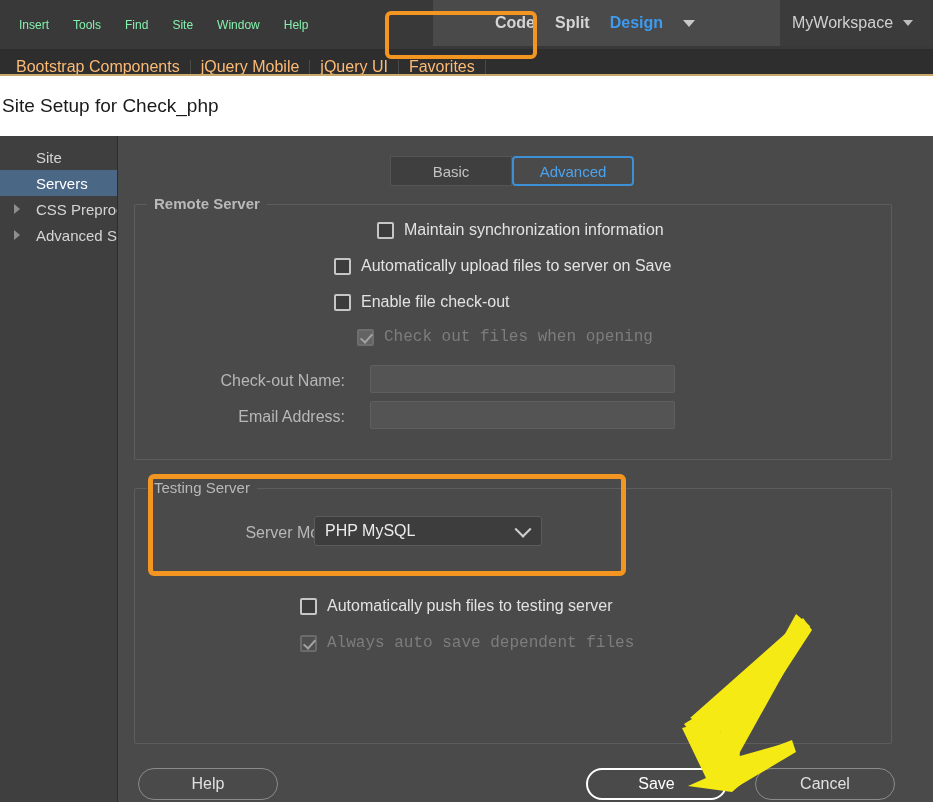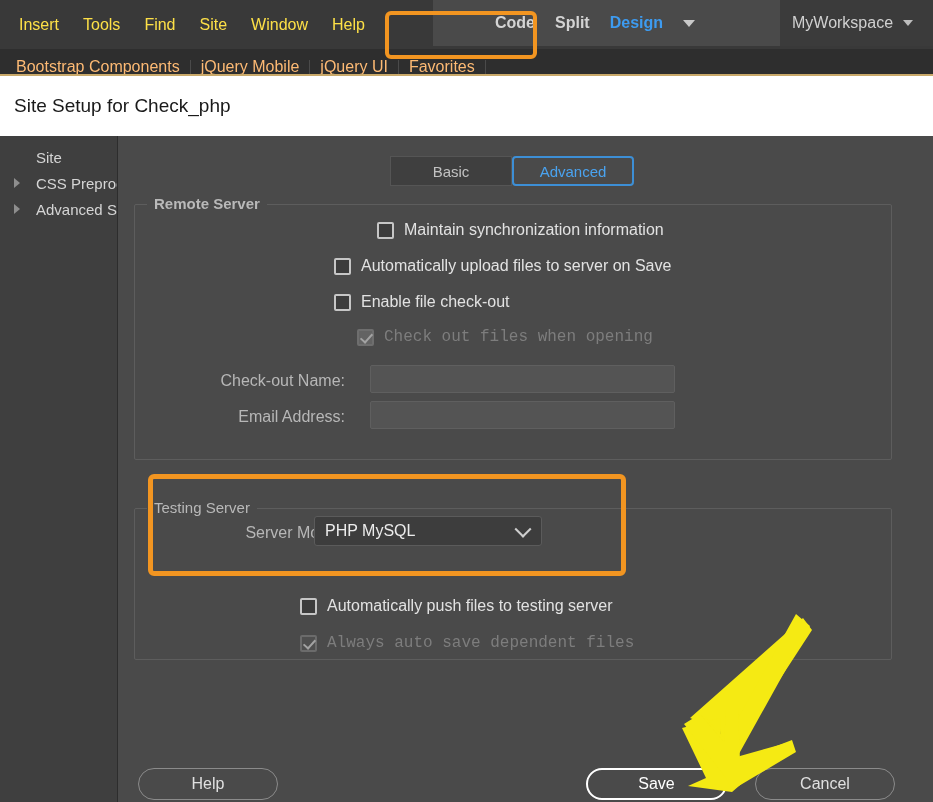--- a/index.html
+++ b/index.html
@@ -15,21 +15,21 @@
   
   .app-menubar {
     position: absolute; left: 0; top: 0; width: 933px; height: 49px;
     background: #393939;
   }
   .menu-items {
     position: absolute; left: 8px; top: 8px; height: 33px;
     display: flex; align-items: center; gap: 2px;
   }
   .menu-item {
-    color: #fde047; font-size: 16px; padding: 4px 11px; white-space: nowrap;
+    color: #86efac; font-size: 12px; padding: 4px 11px; white-space: nowrap;
   }
 
   .view-switch-panel {
     position: absolute; left: 433px; top: 0; width: 347px; height: 46px;
     background: #4a4a4a;
     display: flex; align-items: center; gap: 20px;
     padding-left: 62px;
   }
   .view-btn { color: #d4d4d4; font-size: 16px; font-weight: bold; }
   .view-btn.active { color: #3d9bf0; }
@@ -71,21 +71,21 @@
   }
   .bgp-line { position: absolute; left: 0; width: 33px; height: 1px; background: #5a5a5a; }
 
   
   .dialog {
     position: absolute; left: 0; top: 74px; width: 933px; height: 728px;
     background: #4a4a4a; border-top: 2px solid #c9a96a;
   }
   .dlg-titlebar {
     position: absolute; left: 0; top: 0; width: 933px; height: 60px;
-    background: #ffffff; display: flex; align-items: center; padding-left: 14px;
+    background: #ffffff; display: flex; align-items: center; padding-left: 2px;
   }
   .dlg-title { color: #1a1a1a; font-size: 19px; }
 
   .dlg-body {
     position: absolute; left: 0; top: 60px; width: 933px; height: 668px;
     background: #4a4a4a;
   }
 
   
   .dlg-sidebar {
@@ -240,20 +240,23 @@
       <div class="dlg-title">Site Setup for Check_php</div>
     </div>
 
     <div class="dlg-body">
 
       <div class="dlg-sidebar">
         <div style="height:8px"></div>
         <div class="side-item">
           <span>Site</span>
         </div>
+        <div class="side-item selected">
+          <span>Servers</span>
+        </div>
         <div class="side-item">
           <span class="side-chevron"></span>
           <span>CSS Preprocessor</span>
         </div>
         <div class="side-item">
           <span class="side-chevron"></span>
           <span>Advanced Settings</span>
         </div>
       </div>
 
@@ -284,21 +287,21 @@
           <span class="cb disabled"></span>
           <span class="cb-label disabled">Check out files when opening</span>
         </div>
 
         <div class="field-label" style="left:60px; top:236px; width:167px;">Check-out Name:</div>
         <div class="text-input" style="left:252px; top:229px; width:305px; height:28px;"></div>
 
         <div class="field-label" style="left:60px; top:272px; width:167px;">Email Address:</div>
         <div class="text-input" style="left:252px; top:265px; width:305px; height:28px;"></div>
 
-        <div class="groupbox" style="left:16px; top:352px; width:758px; height:152px;margin-top:20px;">
+        <div class="groupbox" style="left:16px; top:352px; width:758px; height:256px;">
           <div class="group-legend">Testing Server</div>
         </div>
 
         <div class="field-label" style="left:60px; top:388px; width:167px;">Server Model:</div>
         <div class="select-box" style="left:196px; top:380px; width:228px; height:30px;">
           <span>PHP MySQL</span>
           <span class="select-caret"></span>
         </div>
 
         <div class="row" style="left:182px; top:461px;">

